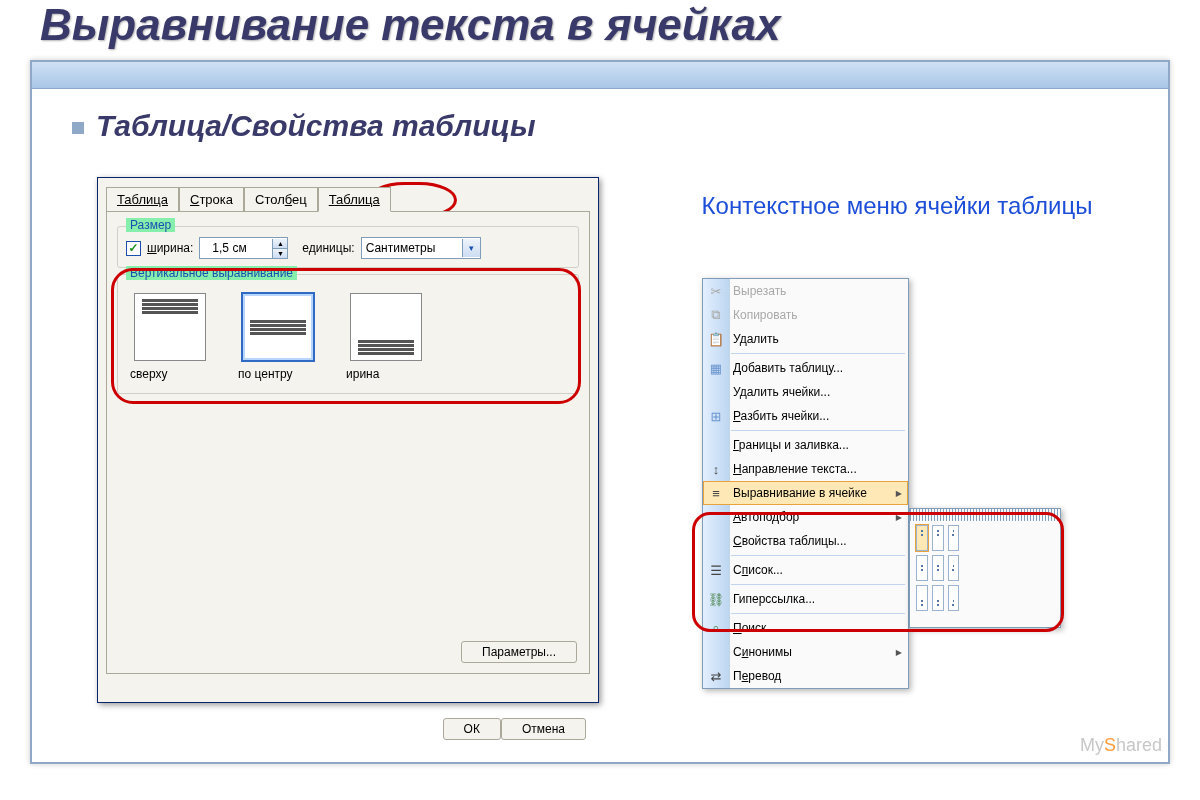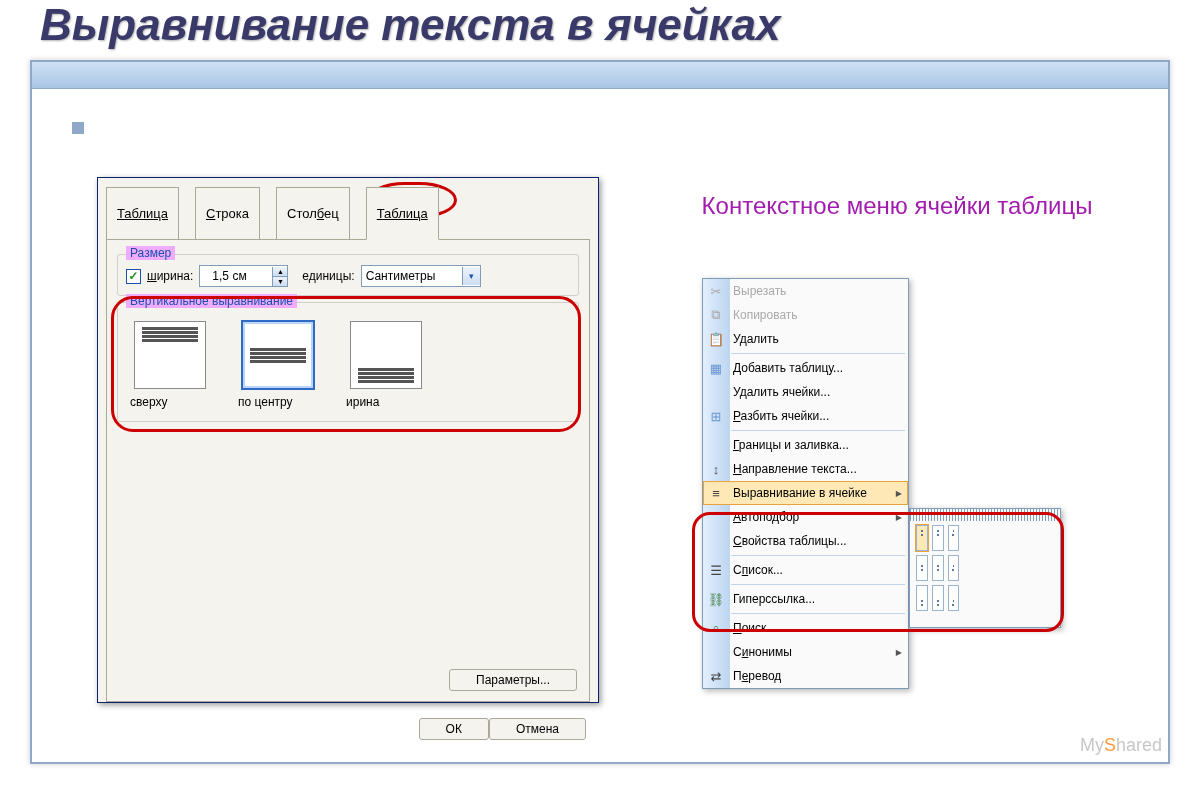--- a/index.html
+++ b/index.html
@@ -9,50 +9,50 @@
 .subtitle{font-family:Arial,sans-serif;font-size:30px;font-weight:bold;font-style:italic;color:#3a3a6a;margin:20px 40px 12px}
 .bullet{display:inline-block;width:12px;height:12px;background:#8fa8c8;margin-right:12px;vertical-align:middle}
 .dialog{position:absolute;left:65px;top:115px;width:500px;border:1px solid #0a246a;box-shadow:2px 2px 6px rgba(0,0,0,.4);font-size:13px}
 .titlebar{background:linear-gradient(#3b78d8,#1a4fb0,#0a3a98);color:#fff;height:28px;display:flex;align-items:center;padding:0 4px 0 8px;font-weight:bold;font-size:14px}
 .titlebar-text{flex:1}
 .tb-btn{width:22px;height:21px;margin-left:2px;border:1px solid #fff;border-radius:3px;display:flex;align-items:center;justify-content:center;font-weight:bold;font-size:13px}
 .help-btn{background:linear-gradient(#6fa6e8,#3b78d8);color:#fff}
 .close-btn{background:linear-gradient(#ef7a6a,#d23a1f);color:#fff}
 .dialog-body{background:#f4f3ee;padding:8px;height:508px;position:relative}
 .tabs{display:flex;margin-bottom:0}
-.tab{padding:18px 10px;border:1px solid #aca899;background:#f4f3ee;margin-right:16px;border-bottom:0;cursor:pointer;position:relative;top:1px}
+.tab{padding:4px 10px;border:1px solid #aca899;background:#f4f3ee;margin-right:0;border-bottom:0;cursor:pointer;position:relative;top:1px}
 .tab.active{background:#f4f3ee;border-bottom:1px solid #f4f3ee;z-index:2}
 .tab-highlight{position:absolute;border:3px solid #c00;border-radius:50%/60%;width:84px;height:30px;left:261px;top:-4px;pointer-events:none}
 .tab-page{border:1px solid #aca899;background:#f4f3ee;height:445px;padding:8px 10px;position:relative}
 .group{border:1px solid #d0cfc8;border-radius:3px;margin:6px 0;padding:10px 8px 8px;position:relative}
-.group-label{position:absolute;top:-9px;left:8px;background:#f0abfc;color:#1a4fb0;padding:0 4px;font-size:12px}
+.group-label{position:absolute;top:-9px;left:8px;background:#86efac;color:#1a4fb0;padding:0 4px;font-size:12px}
 .row{display:flex;align-items:center;gap:6px;font-size:12px}
 .chk{width:13px;height:13px;border:1px solid #1a4fb0;background:#fff;display:inline-flex;align-items:center;justify-content:center;color:#1a8f1a;font-size:12px;font-weight:bold}
 .spin{display:inline-flex;align-items:center;border:1px solid #7f9db9;background:#fff;height:20px}
 .spin input{border:0;width:48px;padding:0 12px;font-size:12px;background:transparent}
 .spin-btns{display:flex;flex-direction:column;border-left:1px solid #7f9db9}
 .spin-btns span{width:14px;height:9px;background:linear-gradient(#eef3fb,#cdddf2);font-size:7px;text-align:center;line-height:9px;border-bottom:1px solid #7f9db9}
 .spin-btns span:last-child{border:0}
 .select{display:inline-flex;align-items:center;border:1px solid #7f9db9;background:#fff;height:20px;padding-left:4px}
 .select span.val{min-width:96px}
 .select .arr{width:17px;height:18px;background:linear-gradient(#eef3fb,#cdddf2);border-left:1px solid #7f9db9;text-align:center;line-height:18px;font-size:9px;color:#1a4fb0}
 .align-row{display:flex;gap:28px;padding:8px 4px 4px}
 .align-opt{width:80px;font-size:12px}
 .align-ico{width:62px;height:58px;border:1px solid #888;margin:0 auto 6px;background:#fff;display:flex;flex-direction:column;padding:4px}
 .align-ico.selected{outline:2px solid #316ac5;outline-offset:-1px;box-shadow:inset 0 0 0 2px #b8d6fb}
 .align-line{height:3px;background:#555;margin:1px 3px}
 .align-ico.top .align-lines{margin-bottom:auto}
 .align-ico.middle .align-lines{margin:auto 0}
 .align-ico.bottom .align-lines{margin-top:auto}
 .align-highlight{border:3px solid #c00;border-radius:22px;position:absolute;left:4px;top:56px;width:464px;height:130px;pointer-events:none}
-.params-btn,.ok-btn,.cancel-btn{border:1px solid #aca899;background:#f4f3ee;padding:3px 26px;font-size:12px;cursor:pointer;border-radius:3px}
+.params-btn,.ok-btn,.cancel-btn{border:1px solid #aca899;background:#f4f3ee;padding:3px 20px;font-size:12px;cursor:pointer;border-radius:3px}
 .params-btn{position:absolute;right:12px;bottom:10px}
 .btn-row{position:absolute;right:12px;bottom:-38px;display:flex;}
 .right-panel{position:absolute;left:610px;top:130px;width:510px}
-.rp-title{text-align:center;font-size:24px;color:#a21caf;margin-bottom:14px}
+.rp-title{text-align:center;font-size:24px;color:#1d4ed8;margin-bottom:14px}
 .context-menu{position:absolute;left:60px;top:86px;width:205px;background:#fafafa;border:1px solid #7f9db9;box-shadow:2px 2px 6px rgba(0,0,0,.3);font-size:12px}
 .cm-iconbar{background:linear-gradient(90deg,#e3efff,#bdd6f0);width:26px;position:absolute;left:0;top:0;bottom:0;border-right:1px solid #c2d4eb}
 .cm-item{display:flex;align-items:center;height:24px;padding-left:30px;padding-right:16px;position:relative;cursor:pointer}
 .cm-item.disabled{color:#a9a9a9}
 .cm-item.hovered{background:#fde8b6;outline:1px solid #e8a33d;outline-offset:-1px}
 .cm-sub::after{content:"▶";font-size:8px;position:absolute;right:6px;color:#555}
 .cm-sep{height:1px;background:#c2d4eb;margin:2px 3px 2px 28px}
 .cm-ico{position:absolute;left:4px;width:18px;height:18px;display:flex;align-items:center;justify-content:center;font-size:13px}
 .cm-highlight{border:3px solid #c00;border-radius:18px;position:absolute;left:50px;top:320px;width:366px;height:114px;pointer-events:none;z-index:5}
 .sub-menu{position:absolute;left:267px;top:316px;width:138px;height:106px;background:#fafafa;border:1px solid #7f9db9;box-shadow:2px 2px 6px rgba(0,0,0,.3);padding:6px;display:grid;grid-template-columns:repeat(3,1fr);grid-template-rows:repeat(3,1fr);gap:4px}
@@ -65,21 +65,21 @@
 .watermark .s{color:#ff9a3b}
 .u{text-decoration:underline}
 </style>
 </head>
 <body>
 
 <div class="slide-title">Выравнивание текста в ячейках</div>
 
 <div class="slide-frame">
   <div class="slide-frame-header"></div>
-  <div class="subtitle"><span class="bullet"></span></div>
+  <div class="subtitle"><span class="bullet"></span><span>Таблица/Свойства таблицы</span></div>
 
   <div class="dialog">
     <div class="dialog-body">
       <div class="tabs" style="position:relative">
         <div class="tab"><span class="u">Таблица</span></div>
         <div class="tab"><span class="u">С</span>трока</div>
         <div class="tab">Стол<span class="u">б</span>ец</div>
         <div class="tab active"><span class="u">Таблица</span></div>
         <div class="tab-highlight"></div>
       </div>

